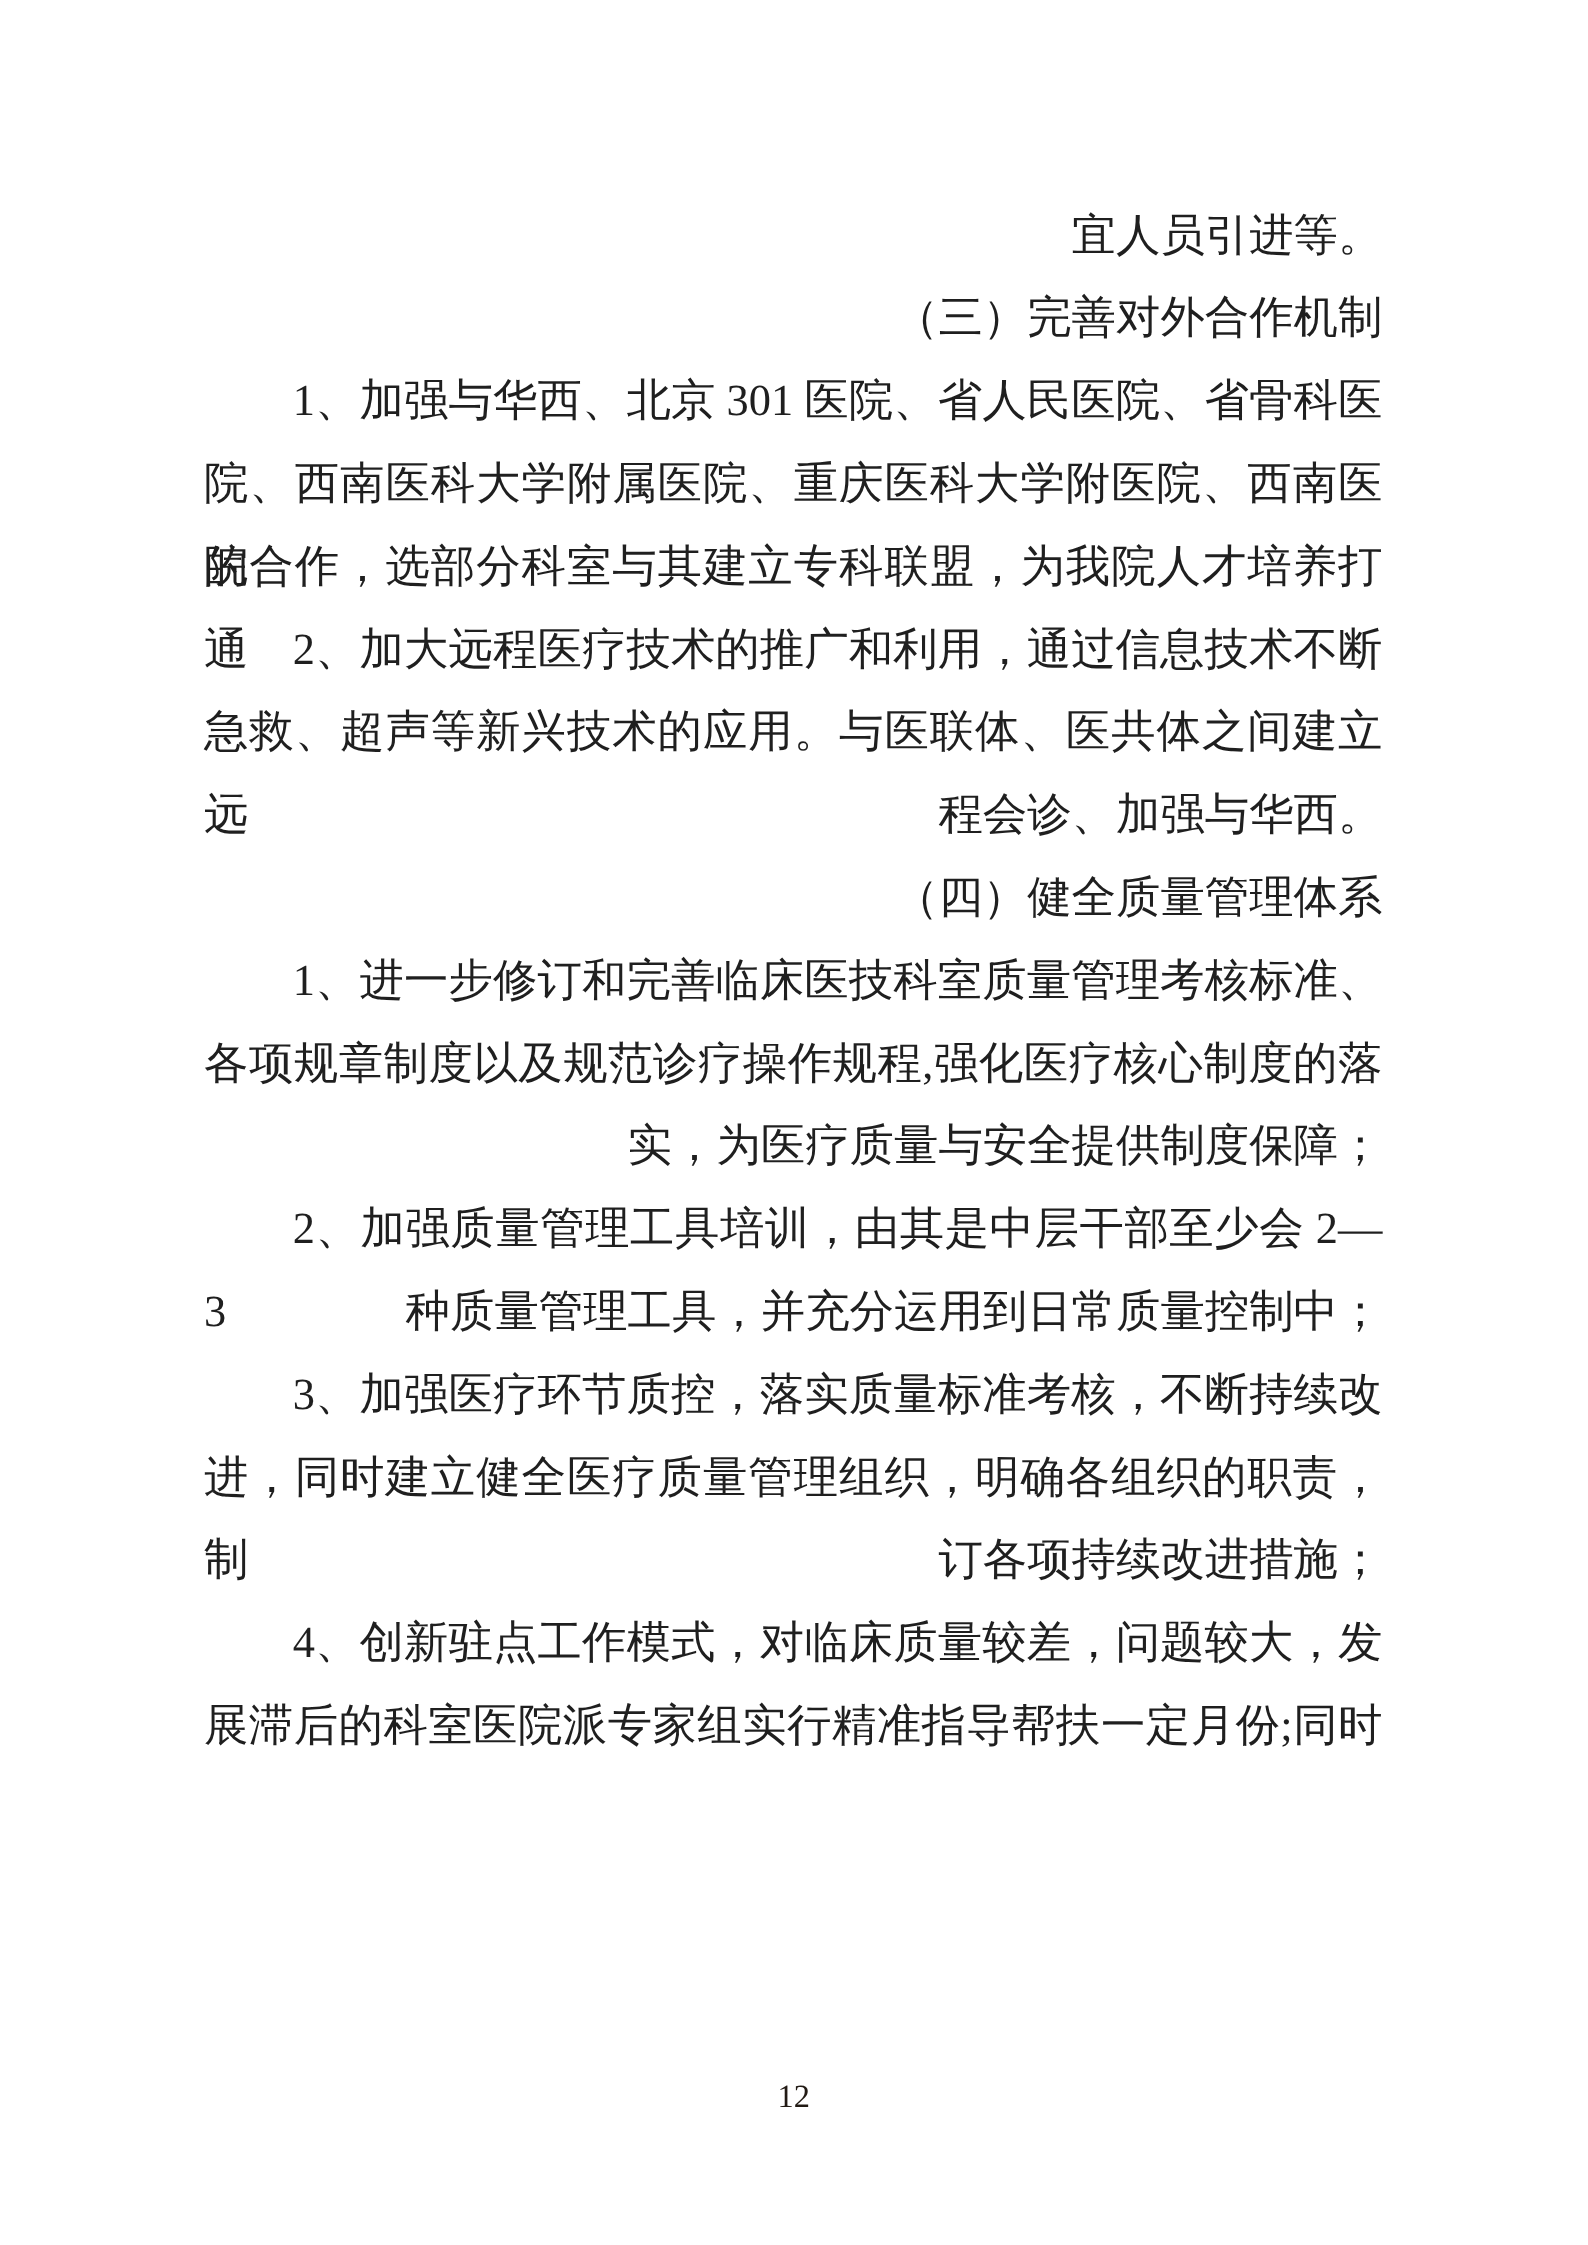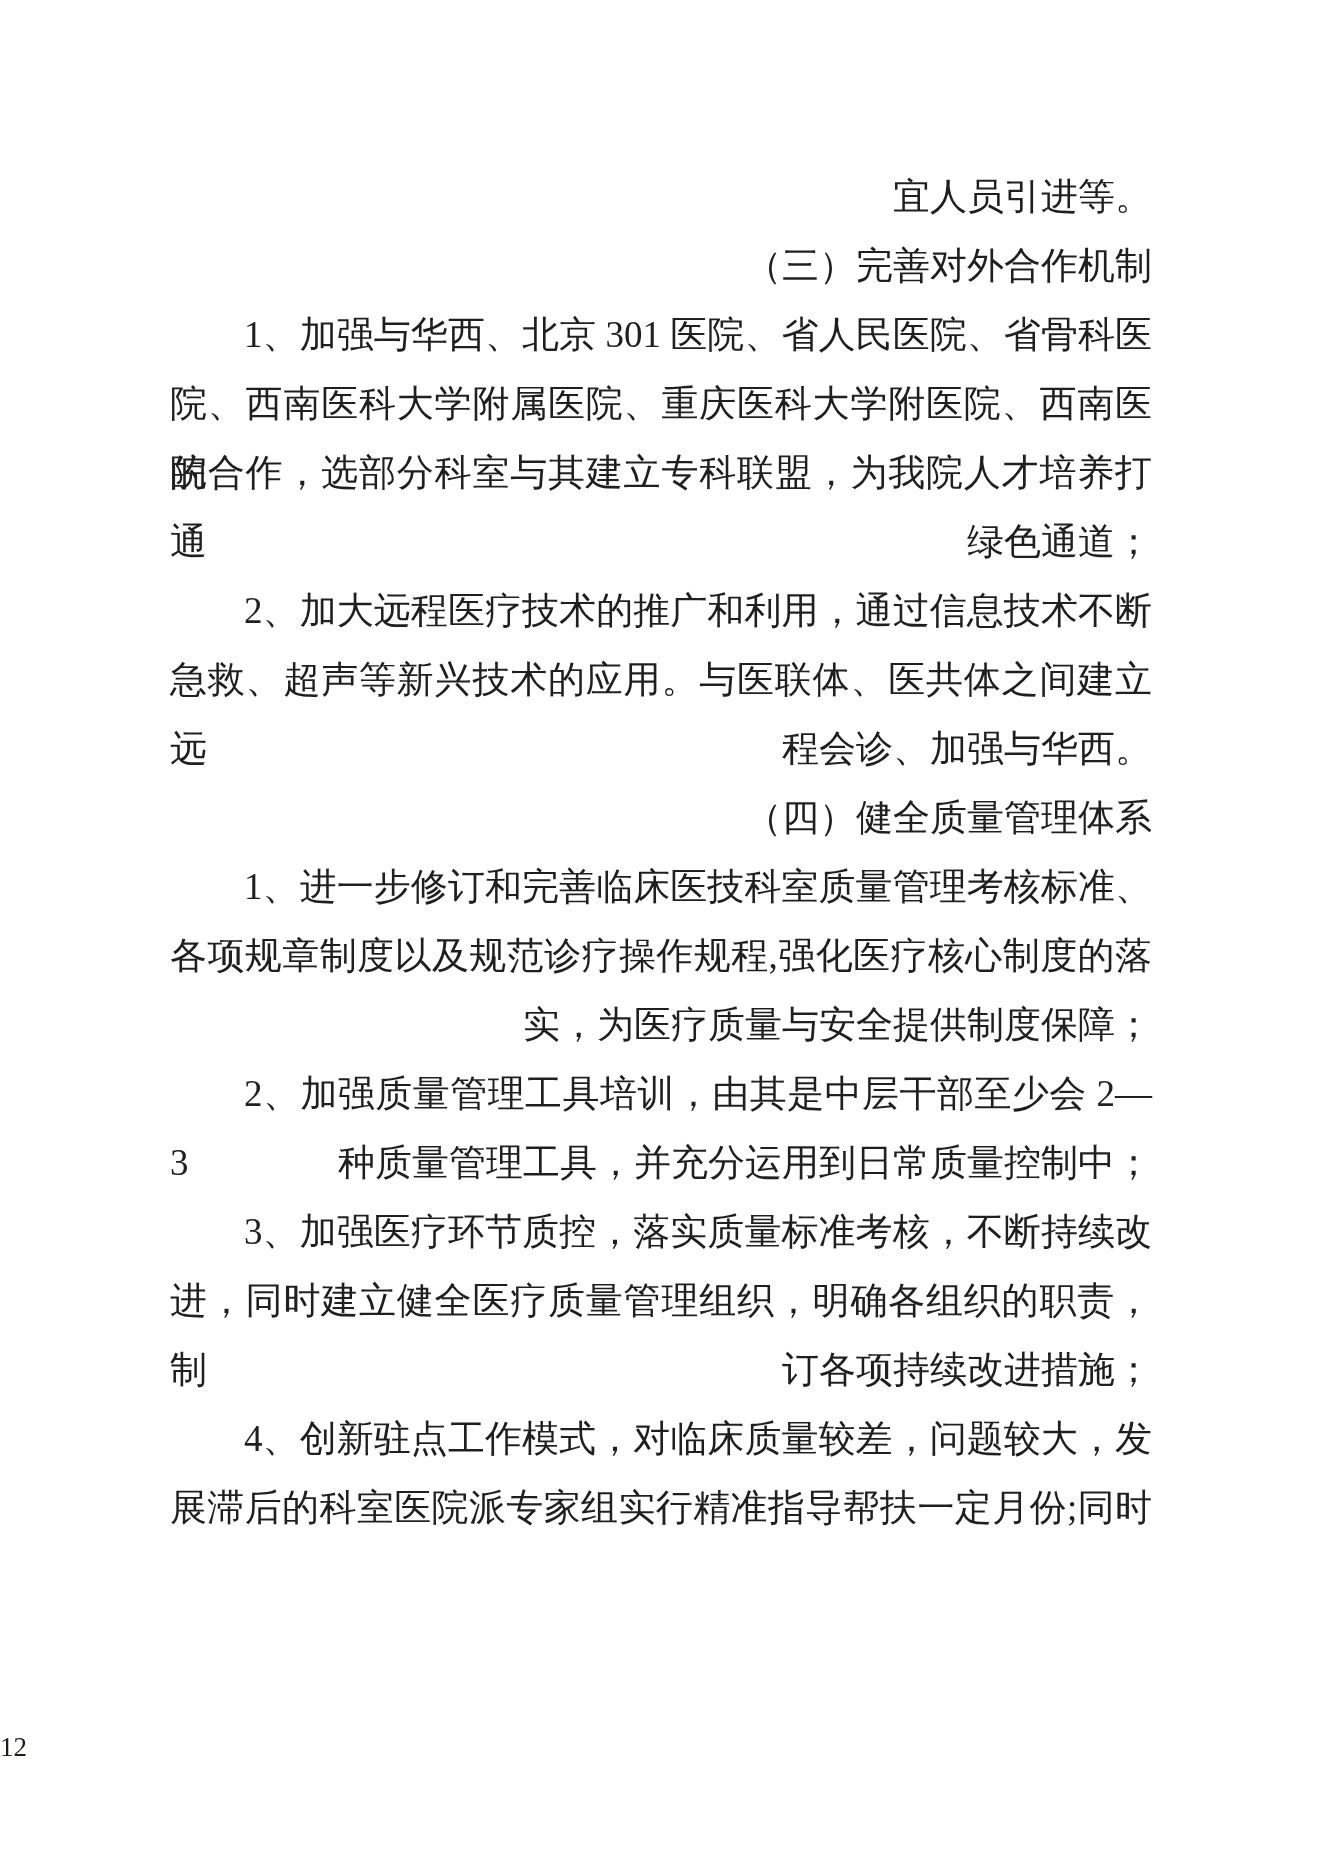--- a/index.html
+++ b/index.html
@@ -37,37 +37,36 @@
     text-align-last: justify;
   }
   .line.indent {
     text-indent: 74px;
   }
   .page-number {
     position: absolute;
     top: 1730px;
     left: 0;
     width: 100%;
-    text-align: left;
+    text-align: center;
     font-size: 27px;
     line-height: 34px;
     color: #221a14;
   }
 </style>
 </head>
 <body>
 
 <div class="page">
   <div class="text-block">
       <div class="line">宜人员引进等。</div>
       <div class="line indent">（三）完善对外合作机制</div>
       <div class="line indent justify">1、加强与华西、北京 301 医院、省人民医院、省骨科医</div>
       <div class="line justify">院、西南医科大学附属医院、重庆医科大学附医院、西南医院</div>
       <div class="line justify">的合作，选部分科室与其建立专科联盟，为我院人才培养打通</div>
-      <div class="line">绿色通道；</div>
       <div class="line indent justify">2、加大远程医疗技术的推广和利用，通过信息技术不断</div>
       <div class="line justify">急救、超声等新兴技术的应用。与医联体、医共体之间建立远</div>
       <div class="line">程会诊、加强与华西。</div>
       <div class="line indent">（四）健全质量管理体系</div>
       <div class="line indent justify">1、进一步修订和完善临床医技科室质量管理考核标准、</div>
       <div class="line justify">各项规章制度以及规范诊疗操作规程,强化医疗核心制度的落</div>
       <div class="line">实，为医疗质量与安全提供制度保障；</div>
       <div class="line indent justify">2、加强质量管理工具培训，由其是中层干部至少会 2—3</div>
       <div class="line">种质量管理工具，并充分运用到日常质量控制中；</div>
       <div class="line indent justify">3、加强医疗环节质控，落实质量标准考核，不断持续改</div>

